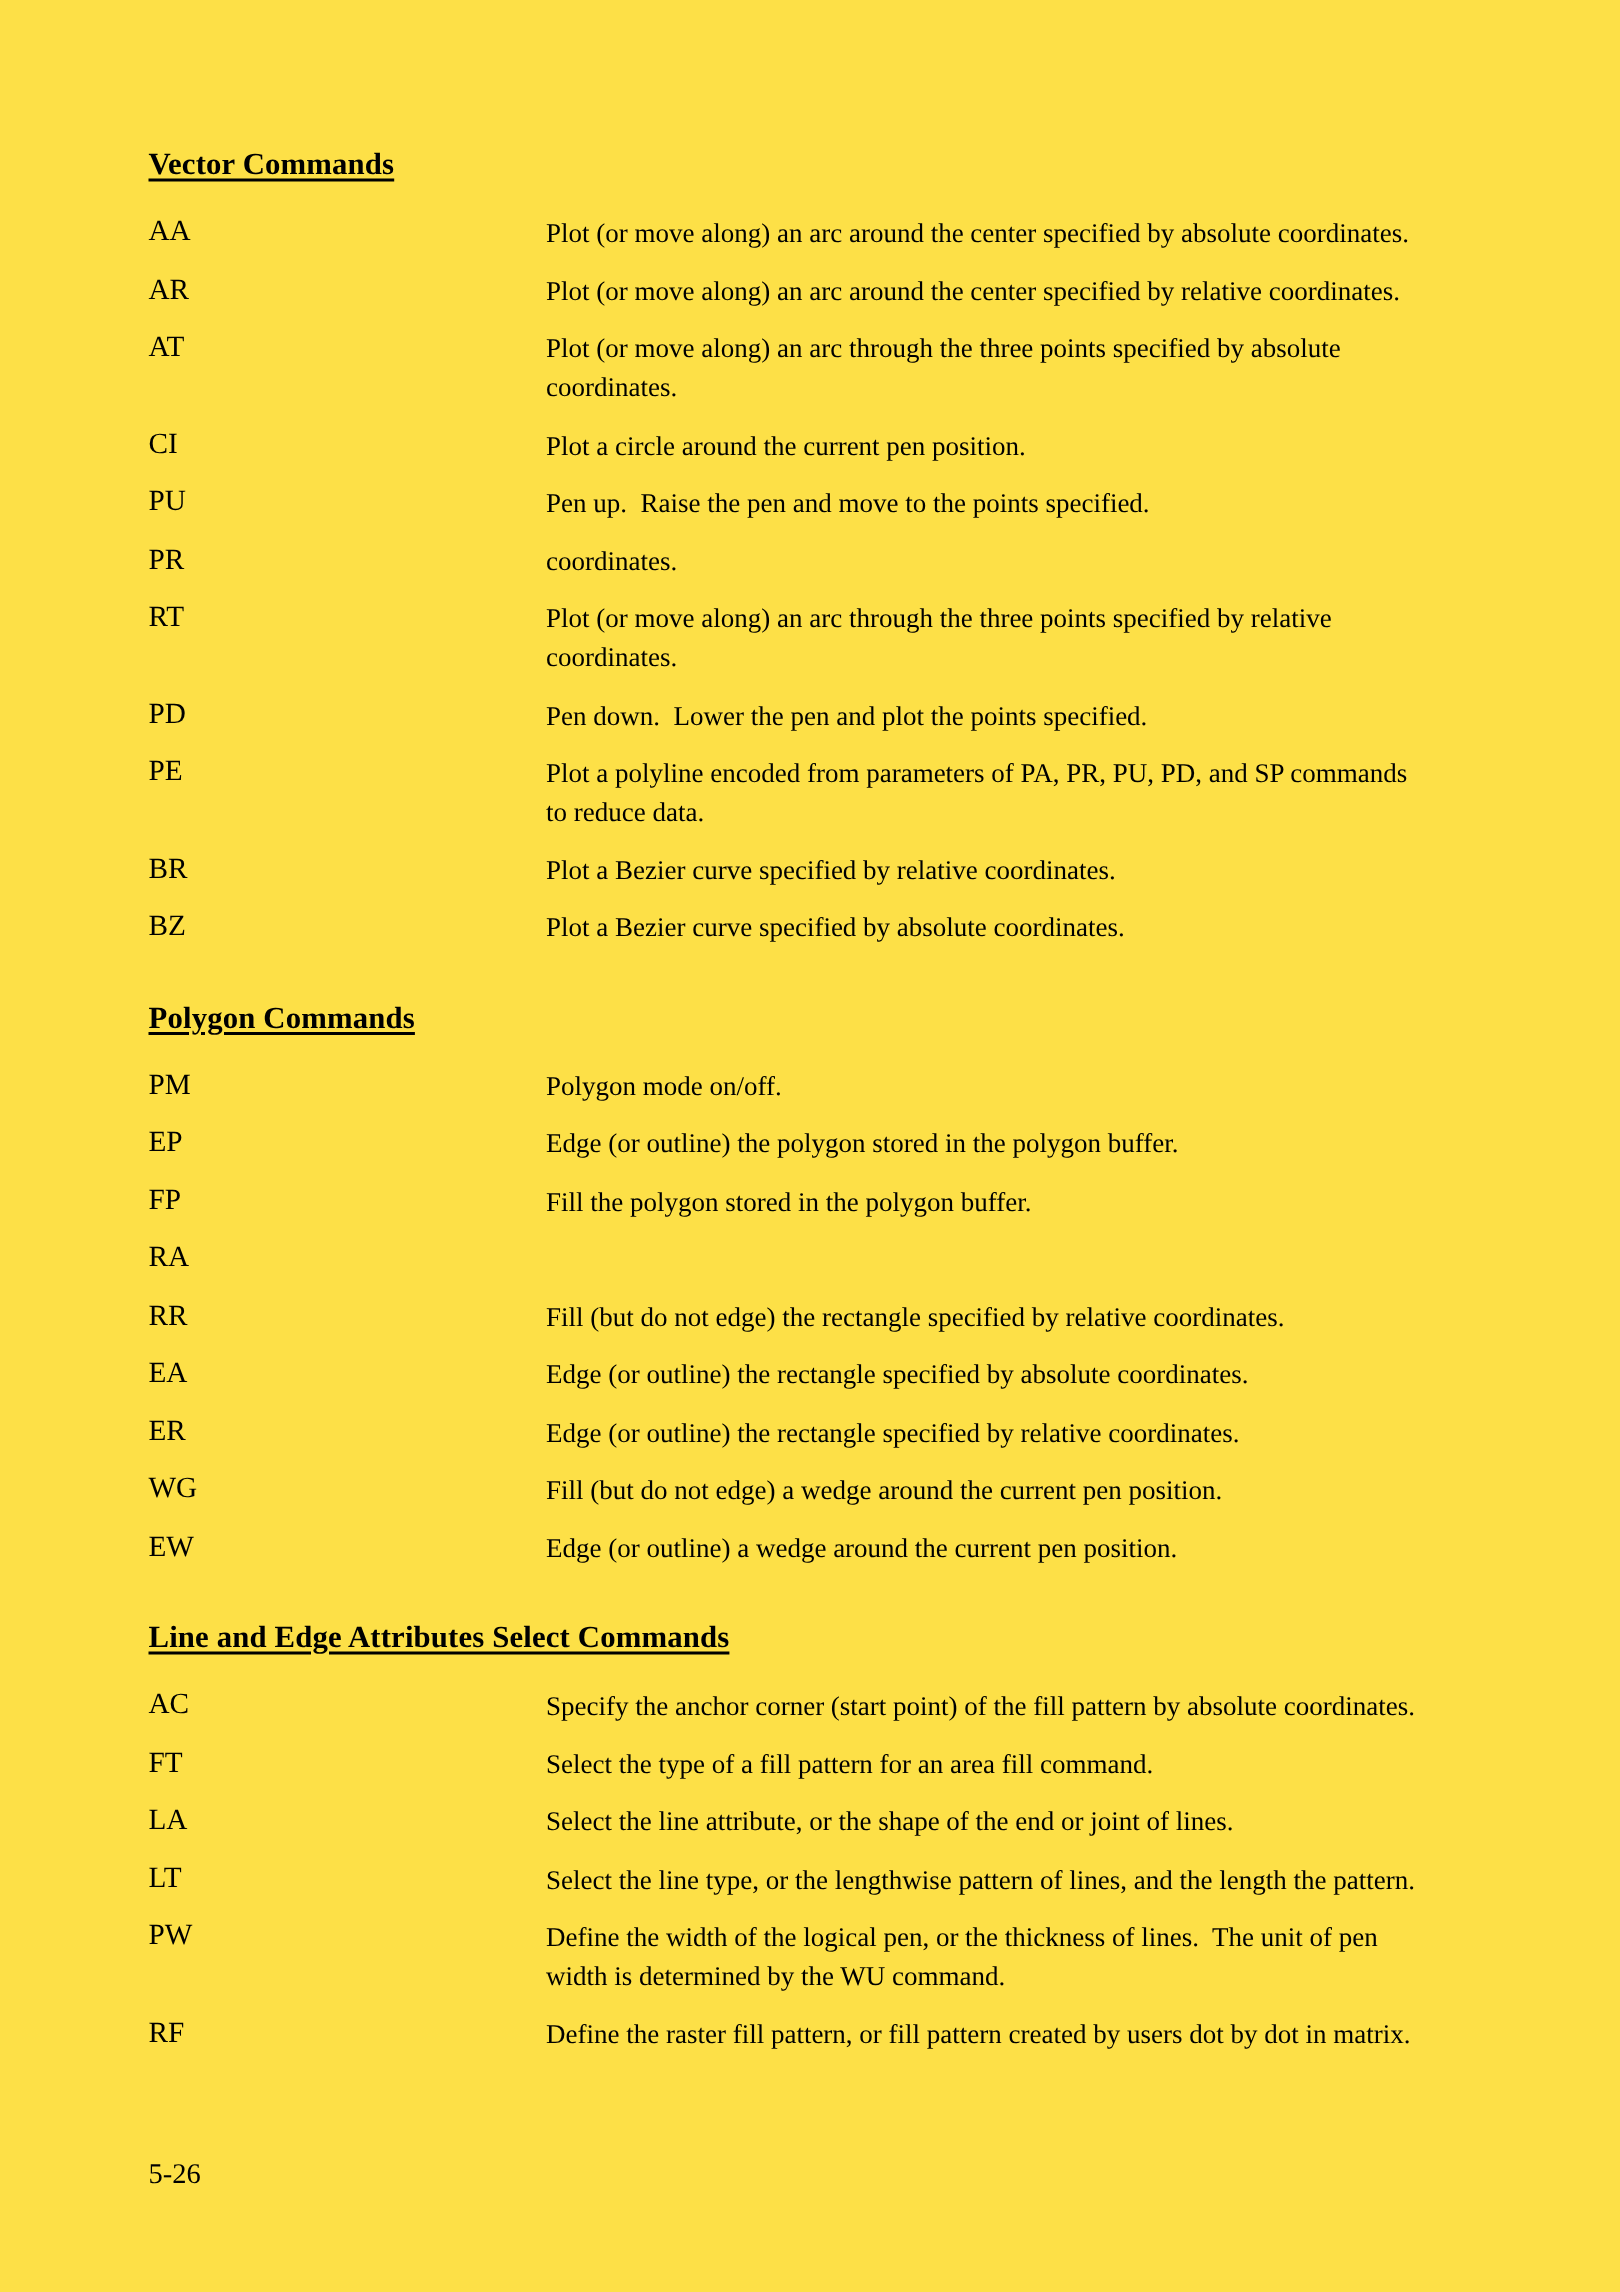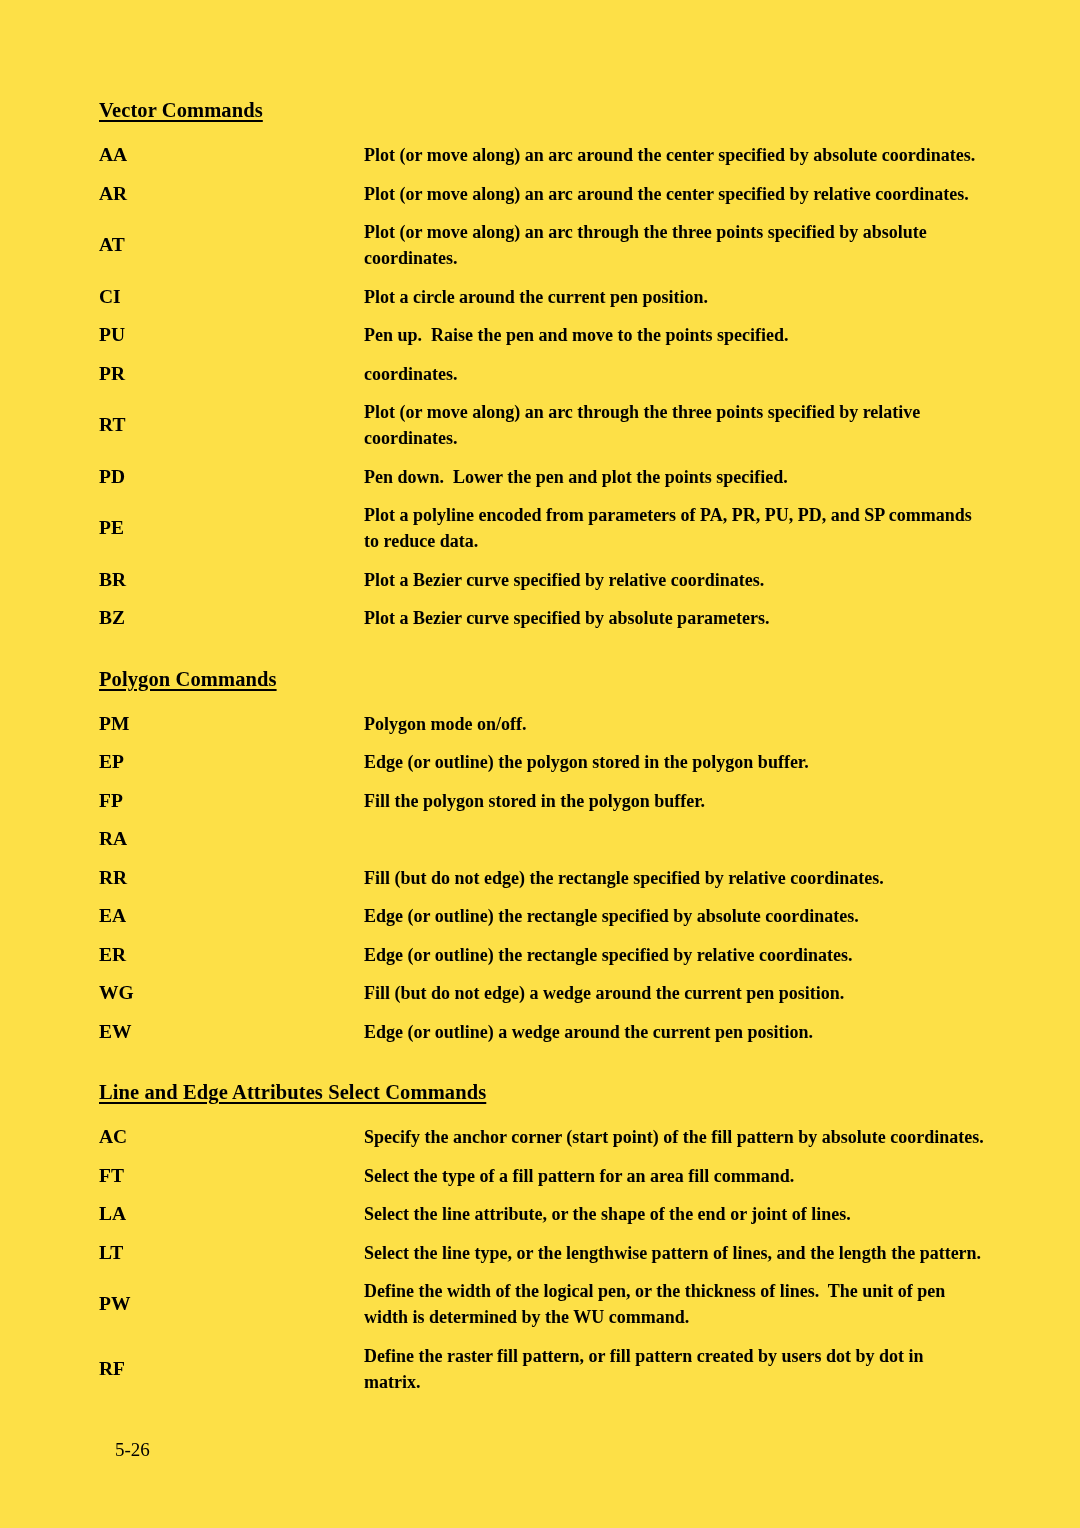--- a/index.html
+++ b/index.html
@@ -50,24 +50,23 @@
     padding: 0;
   }
 
   
   .gap-after-heading { height: 21px; }
   .gap-before-heading { height: 25px; }
 
   
   .cmd-row {
     display: flex;
-    align-items: center;
+    align-items: flex-start;
     margin: 0 0 12.5px 0;
     padding: 0;
-    font-weight: bold;
   }
   .cmd-code {
     flex: 0 0 265px;
     width: 265px;
     font-size: 19.5px;
     line-height: 26px;
     white-space: pre;
   }
   .cmd-desc {
     flex: 1 1 auto;
@@ -76,21 +75,21 @@
     max-width: 620px;
   }
   .cmd-desc .desc-line {
     display: block;
     white-space: pre-wrap;
   }
 
   
   .page-number {
     position: absolute;
-    left: 115px;
+    left: 99px;
     top: 1438px;
     font-size: 19px;
     line-height: 24px;
     white-space: pre;
   }
 </style>
 </head>
 <body>
 
 <div class="page">
@@ -157,21 +156,21 @@
       </div>
       <div class="cmd-row">
         <div class="cmd-code">BR</div>
         <div class="cmd-desc">
           <span class="desc-line">Plot a Bezier curve specified by relative coordinates.</span>
         </div>
       </div>
       <div class="cmd-row">
         <div class="cmd-code">BZ</div>
         <div class="cmd-desc">
-          <span class="desc-line">Plot a Bezier curve specified by absolute parameters.</span>
+          <span class="desc-line">Plot a Bezier curve specified by absolute coordinates.</span>
         </div>
       </div>
       <div class="gap-before-heading"></div>
       <div class="section-heading-wrap"><span class="section-heading">Polygon Commands</span></div>
       <div class="gap-after-heading"></div>
       <div class="cmd-row">
         <div class="cmd-code">PM</div>
         <div class="cmd-desc">
           <span class="desc-line">Polygon mode on/off.</span>
         </div>

